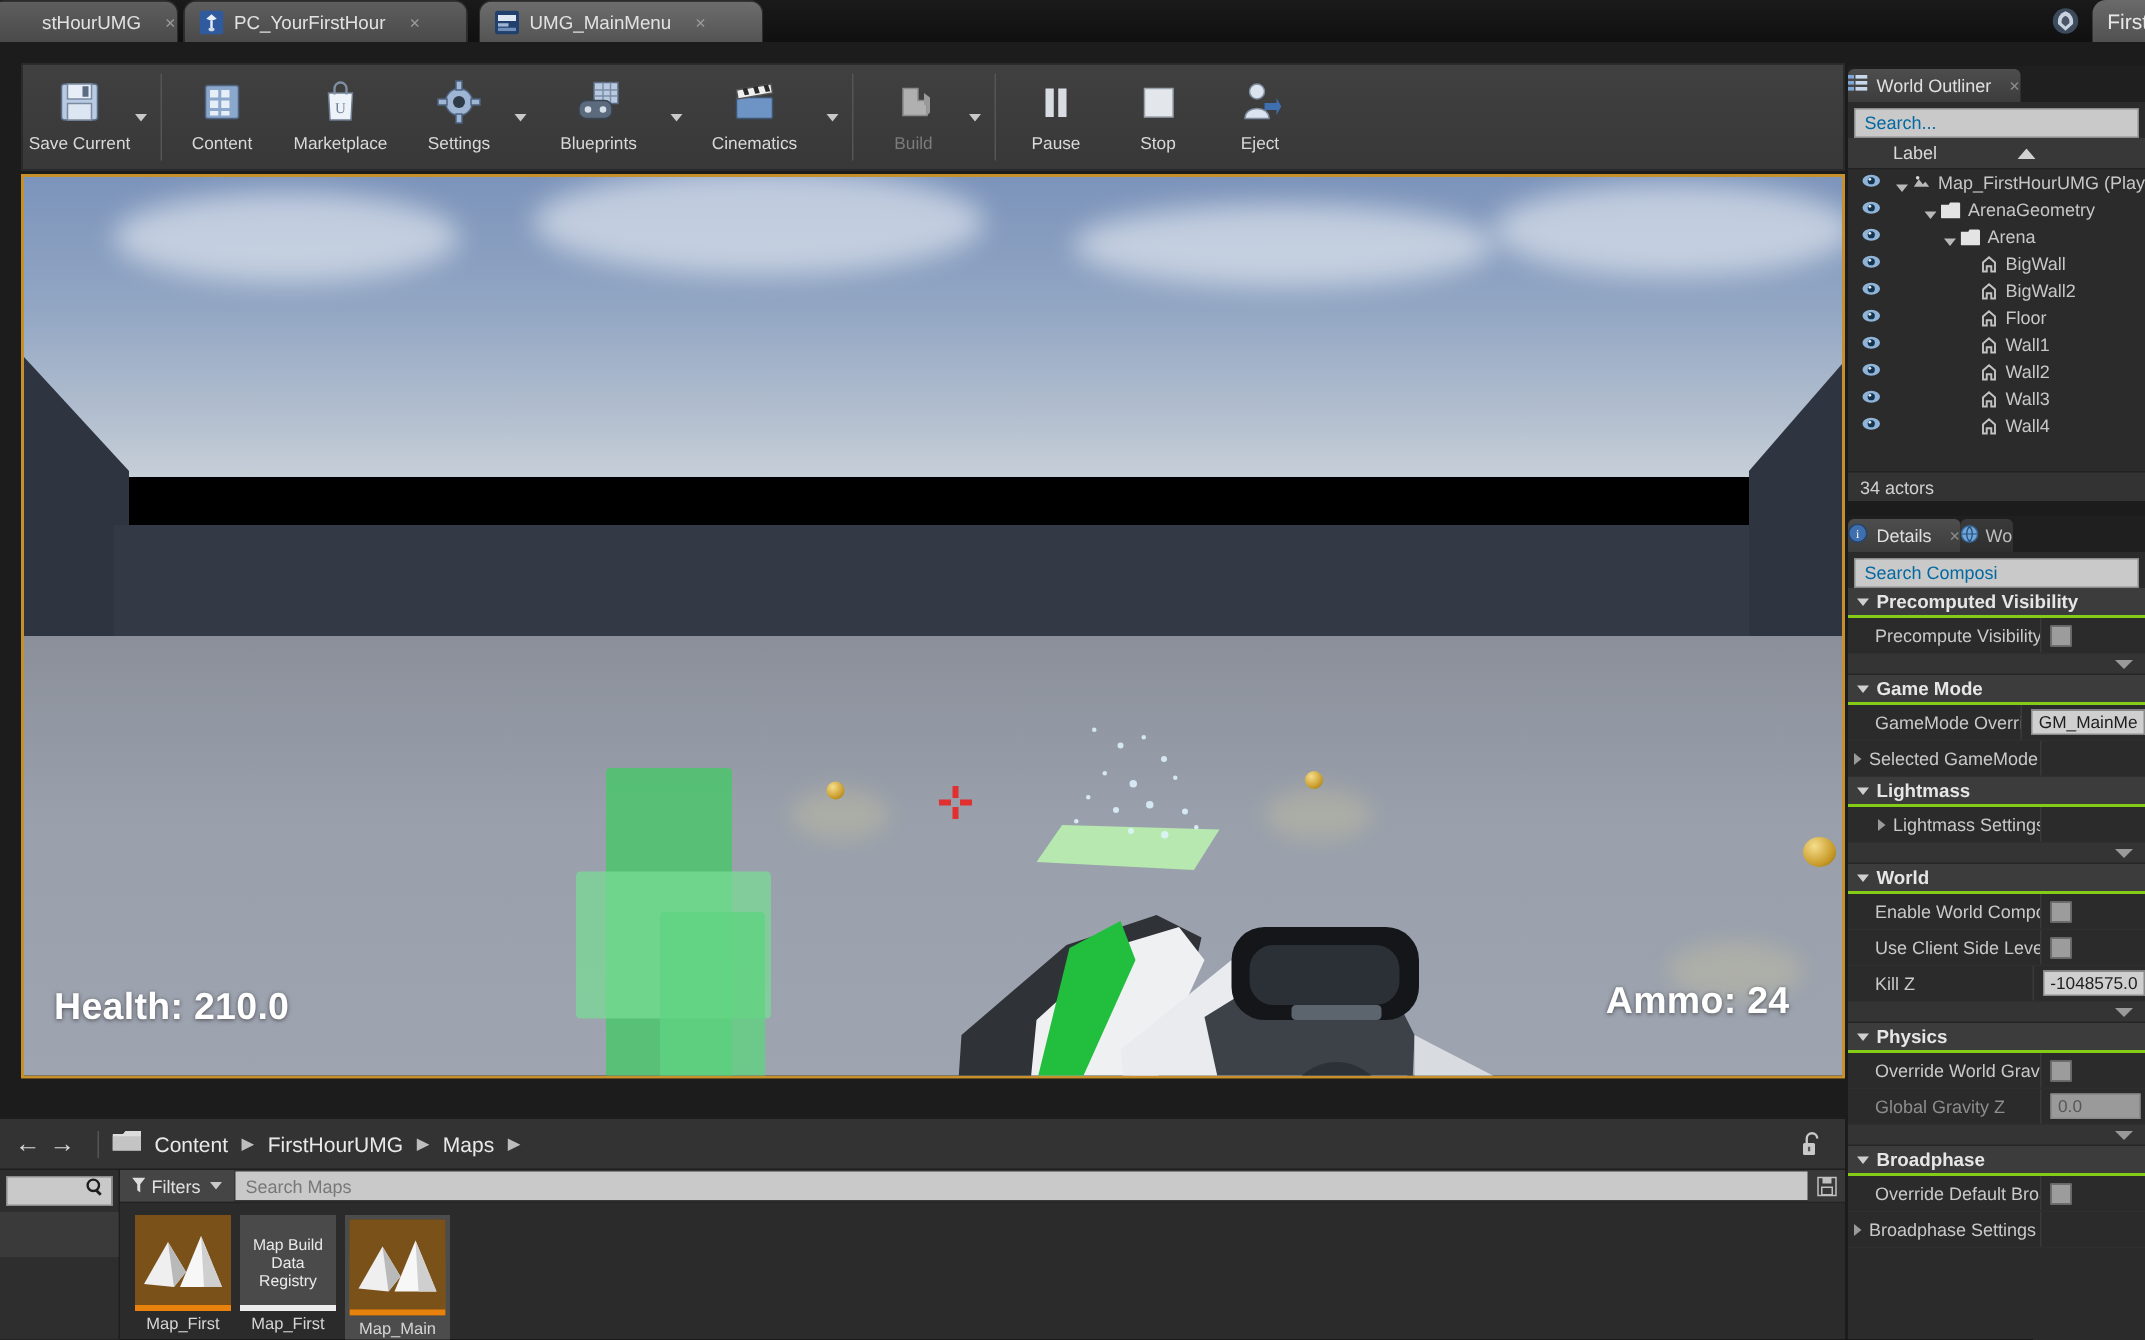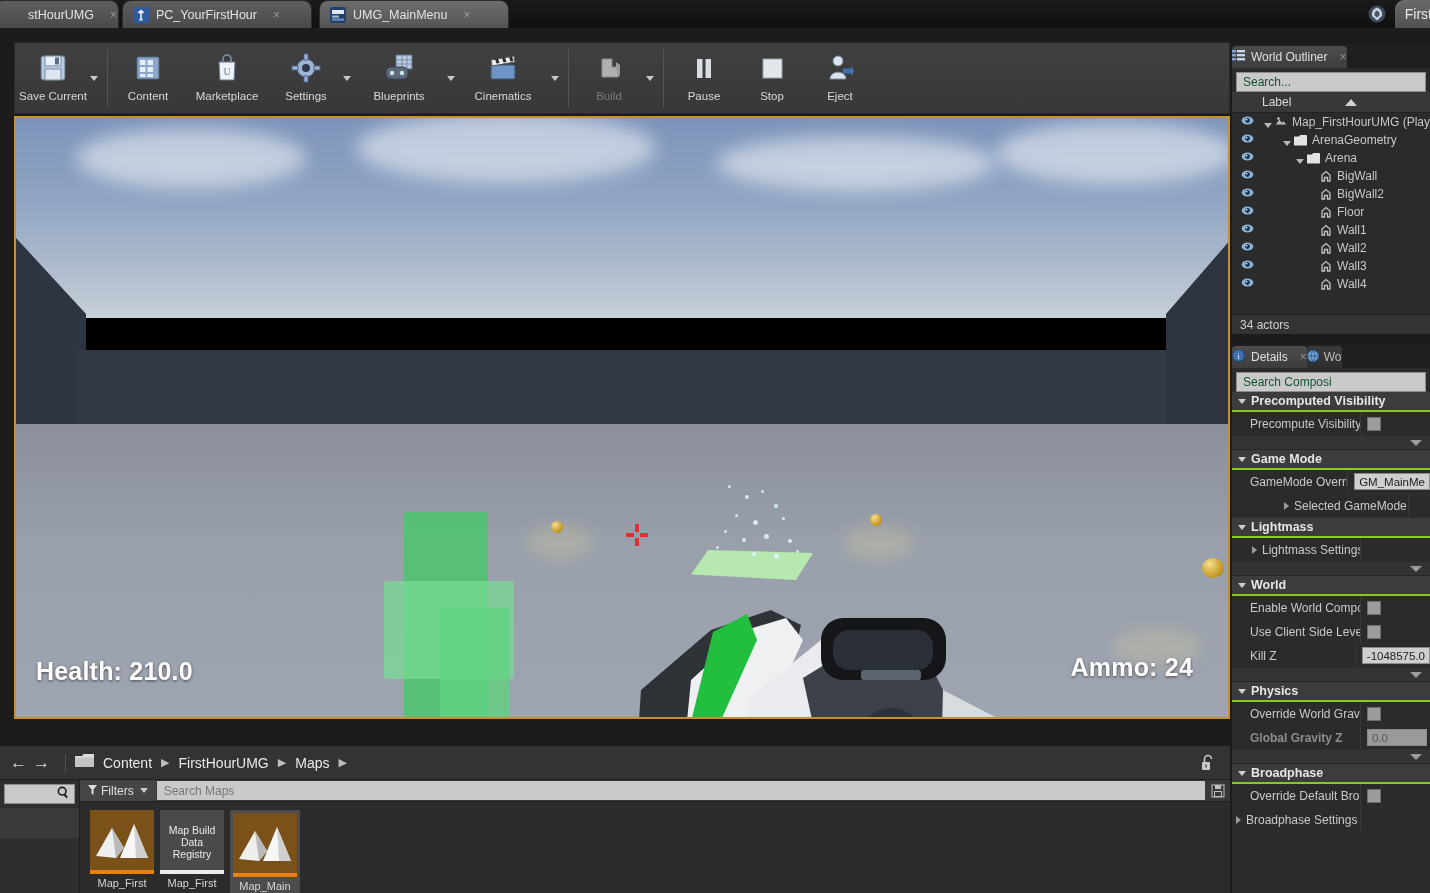--- a/index.html
+++ b/index.html
@@ -111,21 +111,21 @@
     height:24px; background:#1f1f1f; display:flex; align-items:flex-end;
   }
   .ptab{
     height:22px; display:flex; align-items:center; padding:0 0;
     background:linear-gradient(#4d4d4d,#3d3d3d); font-size:12px; color:#e0e0e0;
     border-top-left-radius:4px; border-top-right-radius:4px; white-space:nowrap;
   }
   .ptab.inactive{ background:linear-gradient(#3a3a3a,#2e2e2e); color:#bdbdbd; }
   .ptab .px{ margin-left:12px; color:#8d8d8d; font-size:12px; }
   .psearch{
-    margin:4px 0 0 4px; height:20px; background:#c9c9c9; color:#14532d;
+    margin:4px 0 0 4px; height:20px; background:#c9c9c9; color:#0369a1;
     font-size:12px; display:flex; align-items:center; padding:2px 6px;
     border:1px solid #8c8c8c;
   }
   .colhdr{
     height:21px; background:#383838; border-bottom:1px solid #222;
     display:flex; align-items:center; padding-left:30px; font-size:12px; color:#d9d9d9;
   }
   .orow{
     height:18px; display:flex; align-items:center; font-size:12px; color:#c7c7c7;
     white-space:nowrap;
@@ -149,21 +149,21 @@
   .tri{ width:0;height:0; margin-right:5px;
     border-left:5px solid #cfcfcf; border-top:4px solid transparent; border-bottom:4px solid transparent; }
   .tri.open{ border:none; width:0;height:0;
     border-left:4px solid transparent; border-right:4px solid transparent; border-top:5px solid #cfcfcf; }
   .tri.hollow{ width:0;height:0; margin-right:5px;
     border-left:5px solid transparent; border-top:4px solid transparent; border-bottom:4px solid transparent;
     border-left-color:#9a9a9a; }
   .prow{ height:24px; display:flex; align-items:center; border-bottom:1px solid #2f2f2f; }
   .pname{ width:128px; padding-left:18px; font-size:12px; color:#c9c9c9;
     white-space:nowrap; overflow:hidden; }
-  .pname.dim{ color:#8d8d8d;font-weight:bold; }
+  .pname.dim{ color:#8d8d8d; }
   .pval{ flex:1; display:flex; align-items:center; padding-left:6px;
     border-left:1px solid #3a3a3a; height:100%; }
   .chk{ width:14px; height:14px; background:#9c9c9c; border:1px solid #6d6d6d; }
   .txtbox{ height:17px; background:#cfcfcf; color:#1d1d1d; font-size:11.5px;
     display:flex; align-items:center; padding:0 4px; border:1px solid #8a8a8a; min-width:60px; }
   .txtbox.dim{ background:#9a9a9a; color:#575757; }
   .collapser{ height:14px; background:#343434; display:flex; align-items:center;
     justify-content:flex-end; padding-right:8px; border-bottom:1px solid #262626; }
   .dncaret{ width:0;height:0;border-left:6px solid transparent;border-right:6px solid transparent;border-top:6px solid #9a9a9a; }
 
@@ -701,21 +701,21 @@
           <i class="tri open"></i>
           <span>Game Mode</span>
         </div>
         <div class="prow">
           <span class="pname" style="">GameMode Override</span>
           <span class="pval">
             <span class="txtbox">GM_MainMe</span>
           </span>
         </div>
         <div class="prow">
-          <span class="pname" style="padding-left:4px;display:flex;align-items:center;margin-left:48px;"><i class="tri hollow"></i>Selected GameMode</span>
+          <span class="pname" style="padding-left:4px;display:flex;align-items:center;"><i class="tri hollow"></i>Selected GameMode</span>
           <span class="pval"></span>
         </div>
         <div class="cat">
           <i class="tri open"></i>
           <span>Lightmass</span>
         </div>
         <div class="prow">
           <span class="pname" style="padding-left:20px;display:flex;align-items:center;"><i class="tri hollow"></i>Lightmass Settings</span>
           <span class="pval"></span>
         </div>

